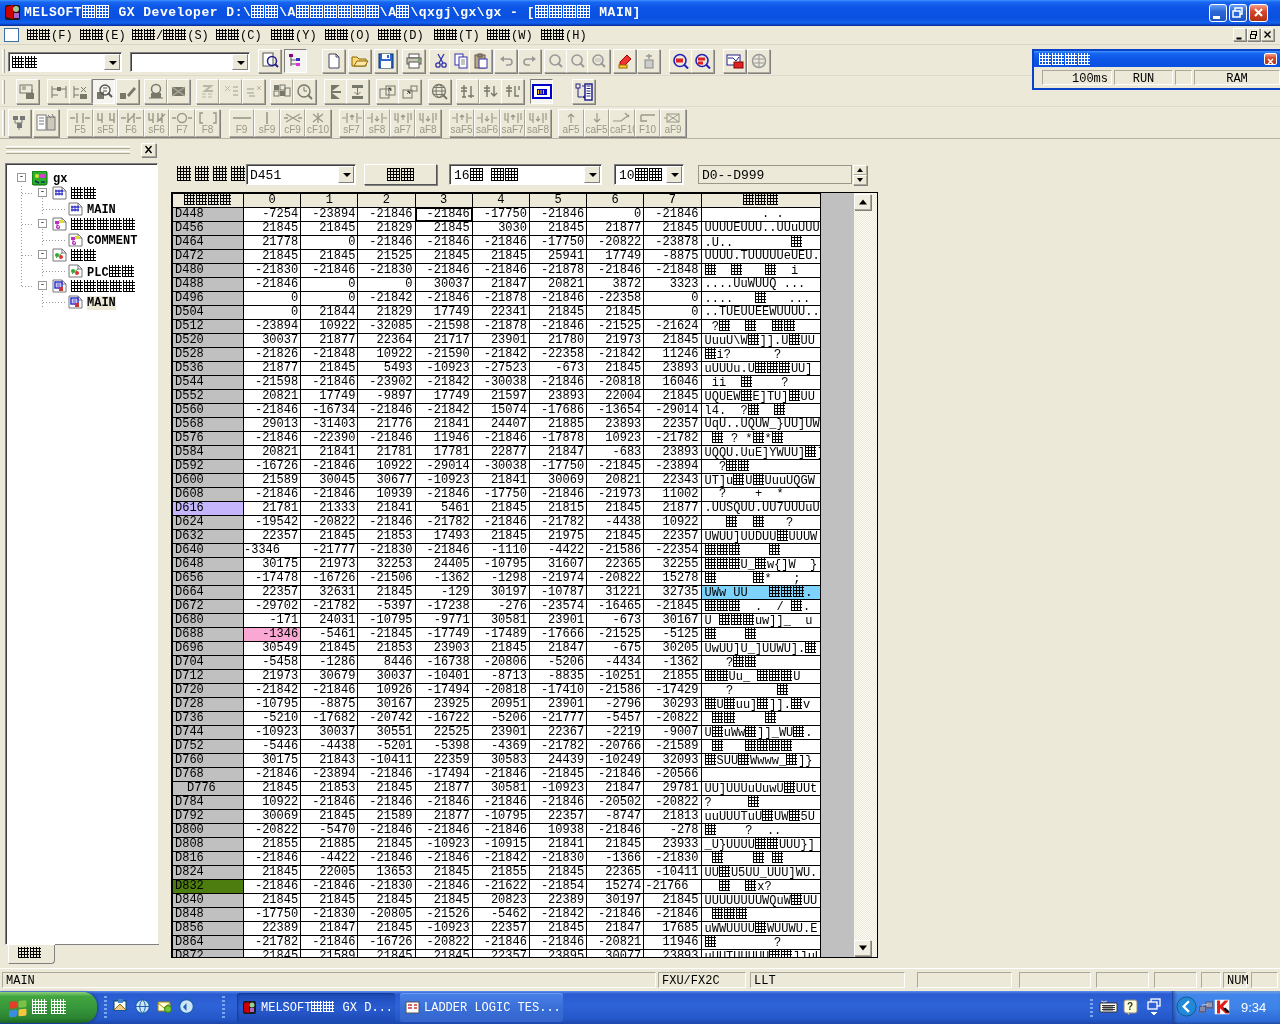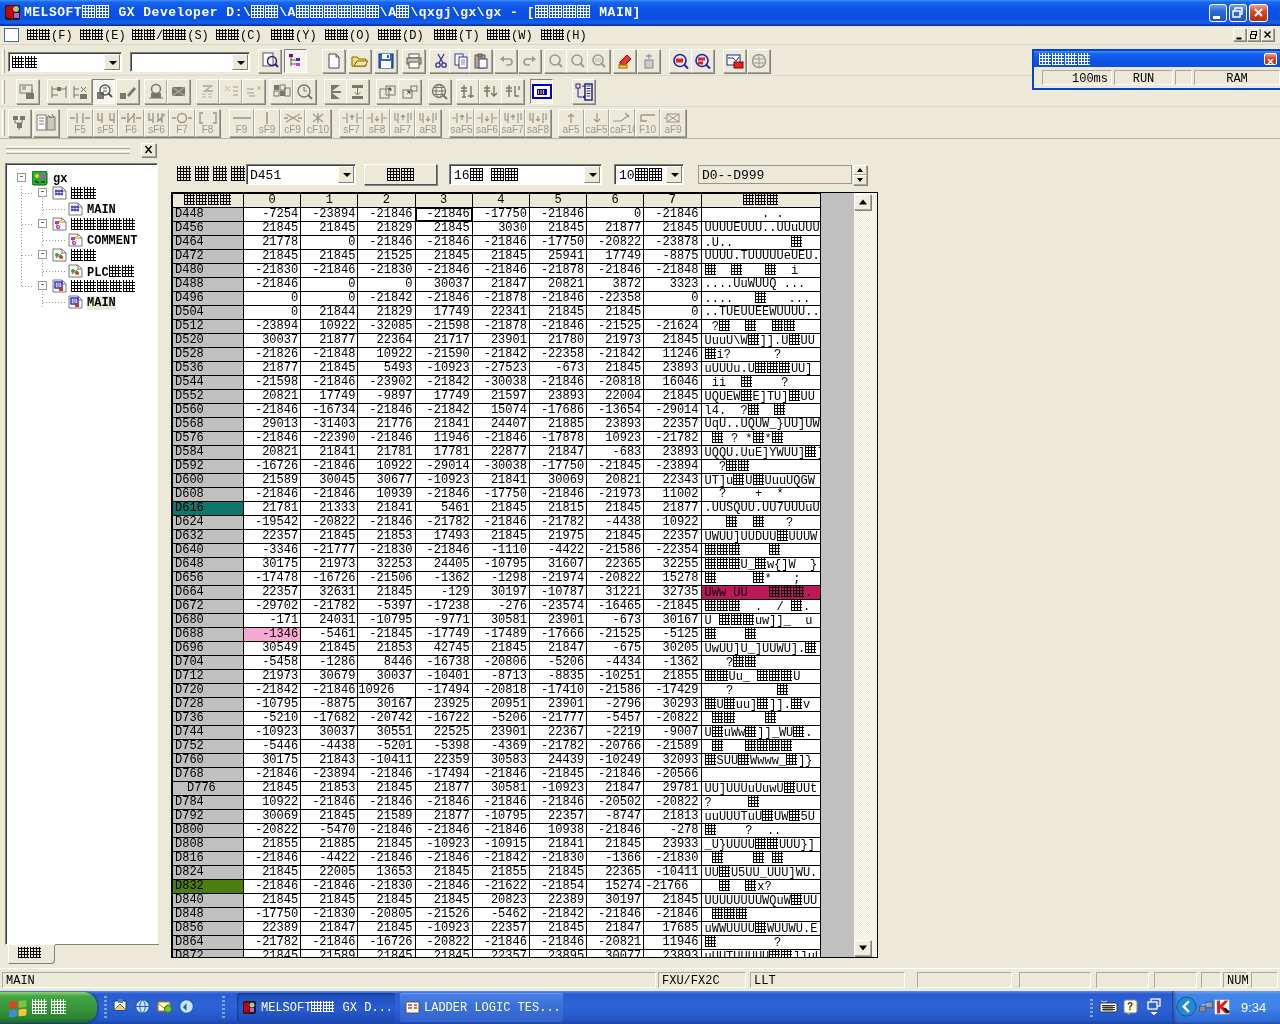--- a/index.html
+++ b/index.html
@@ -1423,21 +1423,21 @@
             <div style="text-align:right;padding-right:2px">-21973</div>
           </td>
 <td style="background:#fff;">
             <div style="text-align:right;padding-right:2px">11002</div>
           </td>
 <td style="background:#fff">
             <div style="padding-left:3px">&nbsp;&nbsp;?&nbsp;&nbsp;&nbsp;&nbsp;+&nbsp;&nbsp;*</div>
           </td>
         </tr>
 <tr>
-          <td style="background:#0f766e">
+          <td style="background:#c4b5fd">
             <div style="padding-left:2px">D616</div>
           </td>
 <td style="background:#fff;">
             <div style="text-align:right;padding-right:2px">21781</div>
           </td>
 <td style="background:#fff;">
             <div style="text-align:right;padding-right:2px">21333</div>
           </td>
 <td style="background:#fff;">
             <div style="text-align:right;padding-right:2px">21841</div>
@@ -1523,21 +1523,21 @@
           </td>
 <td style="background:#fff">
             <div style="padding-left:3px">UWUU]UUDUU<i class="c11"></i>UUUW</div>
           </td>
         </tr>
 <tr>
           <td style="background:#c0c0c0">
             <div style="padding-left:2px">D640</div>
           </td>
 <td style="background:#fff;">
-            <div style="text-align:right;padding-right:2px">-3346</div>
+            <div style="padding-right:2px">-3346</div>
           </td>
 <td style="background:#fff;">
             <div style="text-align:right;padding-right:2px">-21777</div>
           </td>
 <td style="background:#fff;">
             <div style="text-align:right;padding-right:2px">-21830</div>
           </td>
 <td style="background:#fff;">
             <div style="text-align:right;padding-right:2px">-21846</div>
           </td>
@@ -1642,21 +1642,21 @@
           </td>
 <td style="background:#fff;">
             <div style="text-align:right;padding-right:2px">-10787</div>
           </td>
 <td style="background:#fff;">
             <div style="text-align:right;padding-right:2px">31221</div>
           </td>
 <td style="background:#fff;">
             <div style="text-align:right;padding-right:2px">32735</div>
           </td>
-<td style="background:#be185d">
+<td style="background:#7dd3fc">
             <div style="padding-left:3px">UWw&nbsp;UU&nbsp;&nbsp;&nbsp;<i class="c11"></i><i class="c11"></i><i class="c11"></i>.</div>
           </td>
         </tr>
 <tr>
           <td style="background:#c0c0c0">
             <div style="padding-left:2px">D672</div>
           </td>
 <td style="background:#fff;">
             <div style="text-align:right;padding-right:2px">-29702</div>
           </td>
@@ -1756,21 +1756,21 @@
 <td style="background:#fff;">
             <div style="text-align:right;padding-right:2px">30549</div>
           </td>
 <td style="background:#fff;">
             <div style="text-align:right;padding-right:2px">21845</div>
           </td>
 <td style="background:#fff;">
             <div style="text-align:right;padding-right:2px">21853</div>
           </td>
 <td style="background:#fff;">
-            <div style="text-align:right;padding-right:2px">42745</div>
+            <div style="text-align:right;padding-right:2px">23903</div>
           </td>
 <td style="background:#fff;">
             <div style="text-align:right;padding-right:2px">21845</div>
           </td>
 <td style="background:#fff;">
             <div style="text-align:right;padding-right:2px">21847</div>
           </td>
 <td style="background:#fff;">
             <div style="text-align:right;padding-right:2px">-675</div>
           </td>
@@ -1849,21 +1849,21 @@
           <td style="background:#c0c0c0">
             <div style="padding-left:2px">D720</div>
           </td>
 <td style="background:#fff;">
             <div style="text-align:right;padding-right:2px">-21842</div>
           </td>
 <td style="background:#fff;">
             <div style="text-align:right;padding-right:2px">-21846</div>
           </td>
 <td style="background:#fff;">
-            <div style="padding-right:2px">10926</div>
+            <div style="text-align:right;padding-right:2px">10926</div>
           </td>
 <td style="background:#fff;">
             <div style="text-align:right;padding-right:2px">-17494</div>
           </td>
 <td style="background:#fff;">
             <div style="text-align:right;padding-right:2px">-20818</div>
           </td>
 <td style="background:#fff;">
             <div style="text-align:right;padding-right:2px">-17410</div>
           </td>

